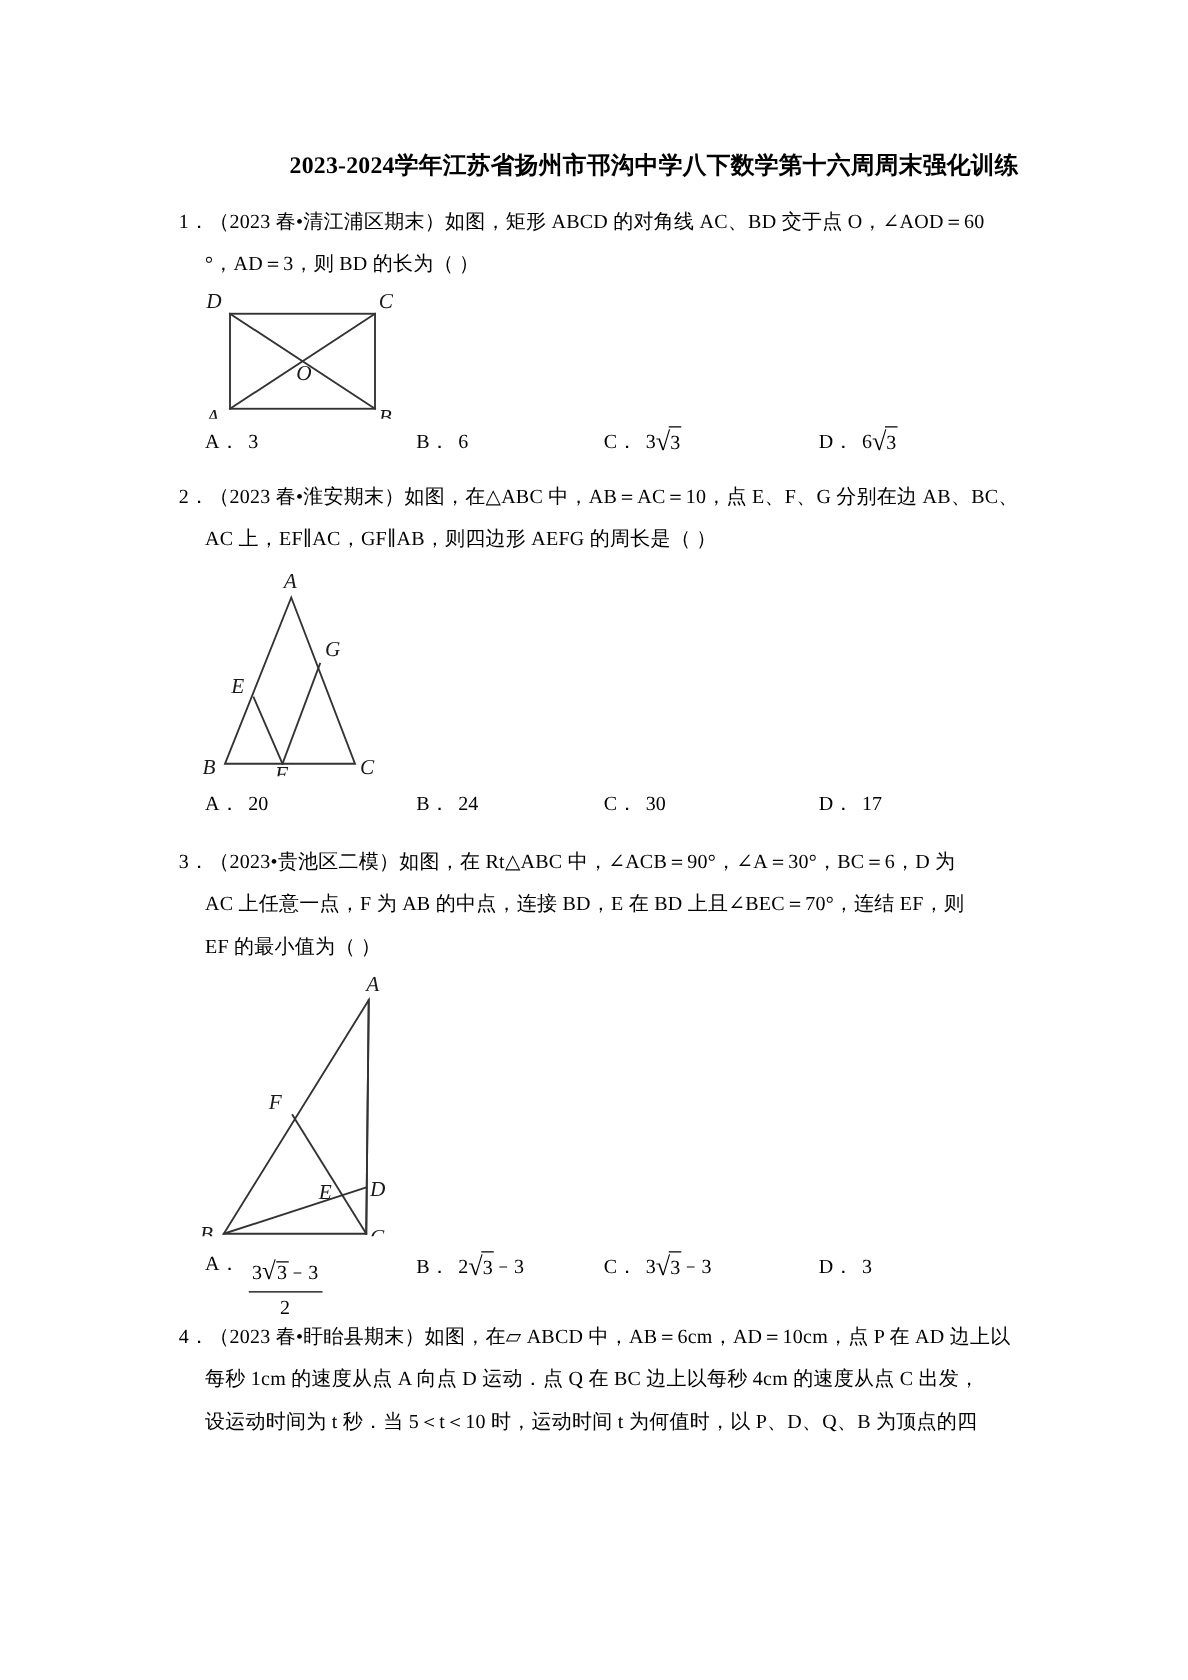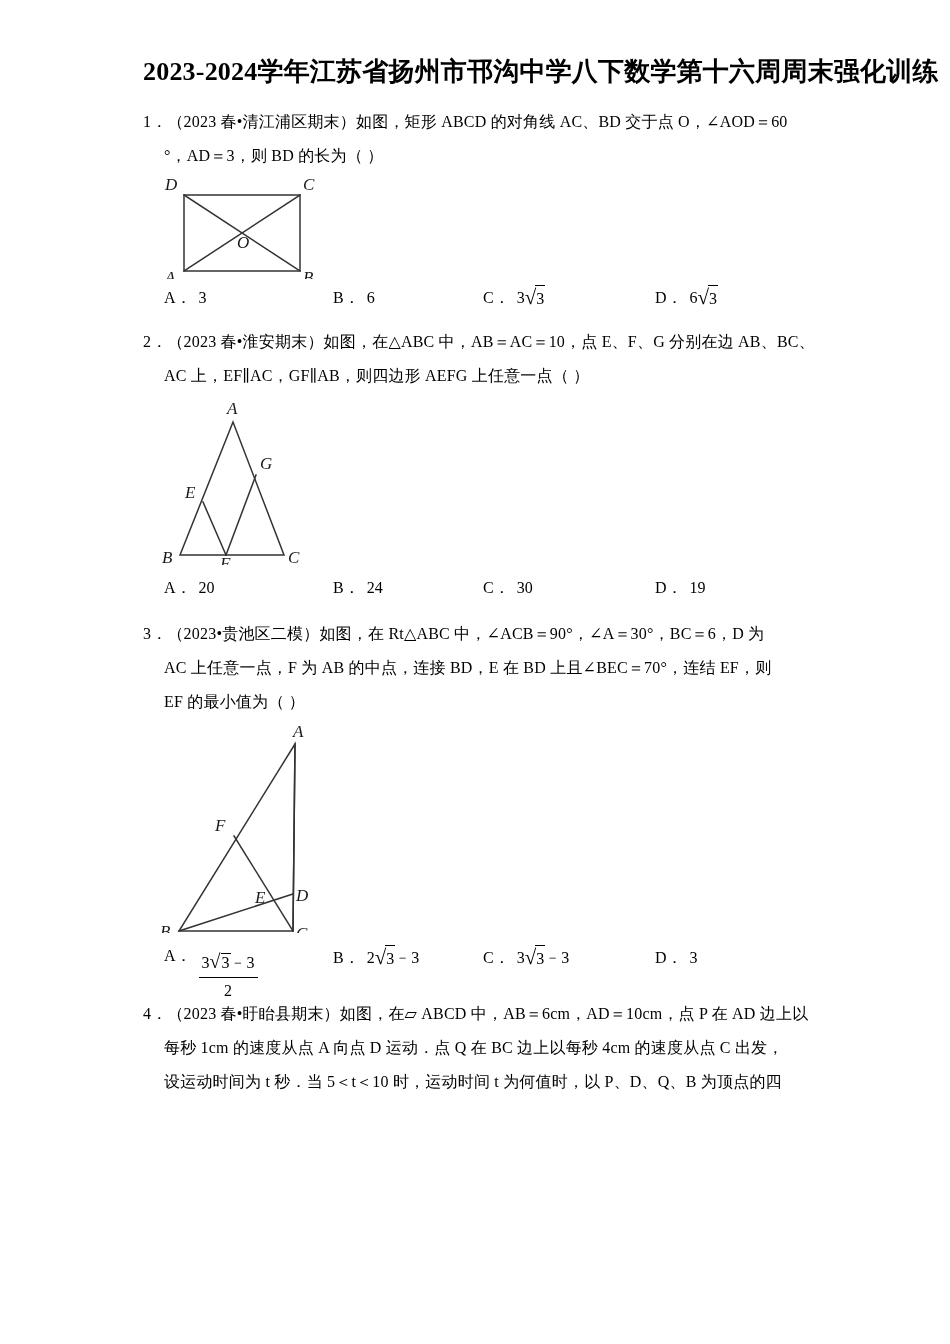--- a/index.html
+++ b/index.html
@@ -23,26 +23,26 @@
   }
   .content {
     position: absolute;
     left: 143px;
     top: 0;
     width: 672px;
   }
 
   
   .doc-title {
-    font-size: 26px;
+    font-size: 19px;
     font-weight: bold;
     text-align: right;
     letter-spacing: 0.2px;
     margin: 0;
-    padding-top: 54px;
+    padding-top: 119px;
     white-space: nowrap;
   }
 
   
   .section-heading {
     font-size: 16.5px;
     margin-top: 24px;
     letter-spacing: 0.3px;
   }
 
@@ -194,21 +194,21 @@
             <span>6</span>
             <span class="glyph">√</span>
             <span class="under">3</span>
           </span>
         </span>
       </div>
     </div>
 
     <div class="question" style="margin-top:8px;">
       <div class="q-line">2．（2023 春•淮安期末）如图，在△ABC 中，AB＝AC＝10，点 E、F、G 分别在边 AB、BC、</div>
-      <div class="q-line indent">AC 上，EF∥AC，GF∥AB，则四边形 AEFG 上任意一点（      ）</div>
+      <div class="q-line indent">AC 上，EF∥AC，GF∥AB，则四边形 AEFG 的周长是（      ）</div>
 
       <div class="figure" style="height:168px; margin-top:4px;">
         <svg width="220" height="168" viewBox="0 0 220 168">
 
           <polygon class="fig-stroke" points="90,25 37,158 141,158"></polygon>
 
           <line class="fig-stroke" x1="60" y1="105" x2="83" y2="158"></line>
 
           <line class="fig-stroke" x1="113" y1="78" x2="83" y2="158"></line>
           <text class="fig-label" x="84" y="17">A</text>
@@ -228,21 +228,21 @@
         <span class="opt opt-1">
           <span class="lab">B．</span>
           <span>24</span>
         </span>
         <span class="opt opt-2">
           <span class="lab">C．</span>
           <span>30</span>
         </span>
         <span class="opt opt-3">
           <span class="lab">D．</span>
-          <span>19</span>
+          <span>17</span>
         </span>
       </div>
     </div>
 
     <div class="question" style="margin-top:10px;">
       <div class="q-line">3．（2023•贵池区二模）如图，在 Rt△ABC 中，∠ACB＝90°，∠A＝30°，BC＝6，D 为</div>
       <div class="q-line indent">AC 上任意一点，F 为 AB 的中点，连接 BD，E 在 BD 上且∠BEC＝70°，连结 EF，则</div>
       <div class="q-line indent">EF 的最小值为（      ）</div>
 
       <div class="figure" style="height:212px; margin-top:2px;">

